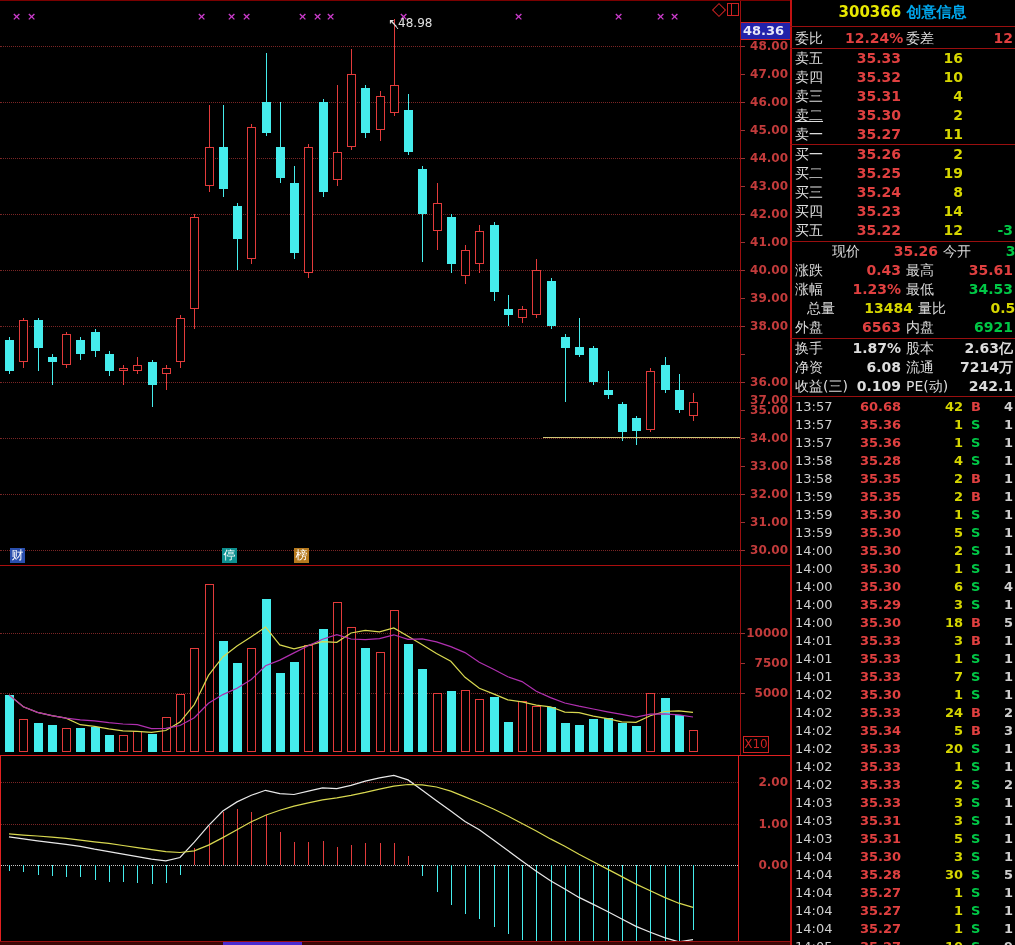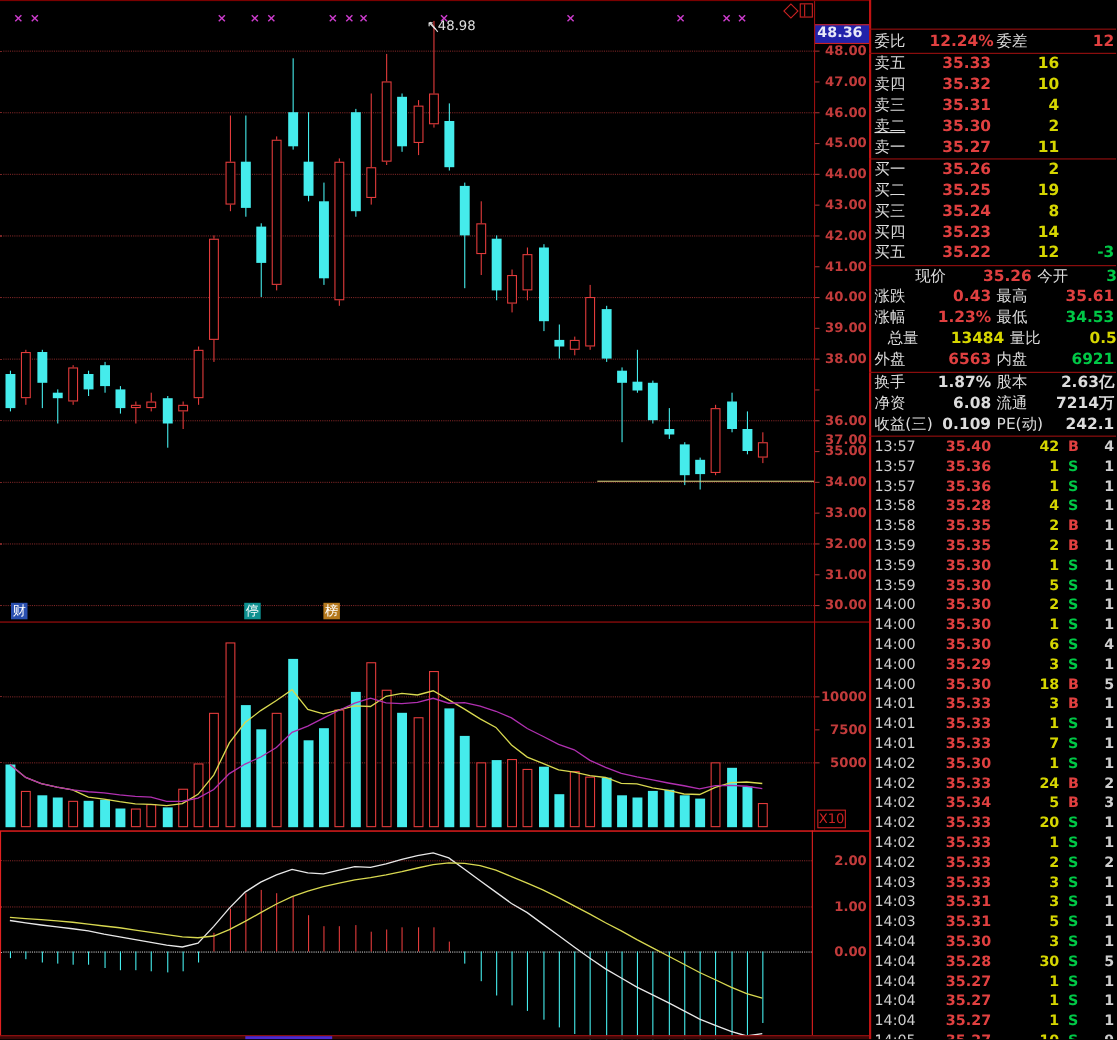--- a/index.html
+++ b/index.html
@@ -343,20 +343,21 @@
   <div class="abs" style="left:0;top:755px;width:789px;height:186px;border:1px solid #e02020;"></div>
   <div class="vline" style="left:738px;top:755px;height:186px;background:#e02020;"></div>
   <div class="hline" style="left:0;top:941px;width:790px;background:#9a1010;"></div>
   <div class="abs" style="left:0;top:942px;width:790px;height:3px;background:#3c0707;"></div>
   <div class="abs" style="left:223px;top:942px;width:79px;height:3px;background:#4b2bd0;"></div>
 
   <div class="abs" style="left:743px;top:736px;width:24px;height:15px;border:1px solid #cc2222;color:#cc2222;font-size:12px;line-height:15px;text-align:center;">X10</div>
 
   <div id="panel" class="abs" style="left:790px;top:0;width:225px;height:945px;background:#000;">
     <div class="vline" style="left:0;top:0;height:945px;background:#c01212;width:2px;"></div>
+    <div class="abs" style="left:0;top:3px;width:225px;text-align:center;font-size:15px;font-weight:bold;white-space:nowrap;"><span style="color:#e8e800;">300366</span><span> </span><span style="color:#00a8ee;">创意信息</span></div>
     <div class="hline" style="left:0;top:26px;width:225px;"></div>
     <div class="panelrow" style="left:0;top:29px;width:225px;">
       <span class="cell w" style="left:5px;">委比</span>
       <span class="cell r num tr" style="left:55px;width:56px;">12.24%</span>
       <span class="cell w" style="left:116px;">委差</span>
       <span class="cell r num tr" style="left:185px;width:38px;">12</span>
     </div>
     <div class="hline" style="left:0;top:48px;width:225px;"></div>
     <div id="sell-rows">
         <div class="panelrow" style="left:0;top:49px;width:225px;">
@@ -465,21 +466,21 @@
           <span class="cell w" style="left: 5px;">收益(三)</span>
           <span class="cell w num tr" style="left: 50px; width: 61px;">0.109</span>
           <span class="cell w" style="left: 116px;">PE(动)</span>
           <span class="cell w num tr" style="left: 150px; width: 73px;">242.1</span>
         </div>
       </div>
     <div class="hline" style="left:0;top:396px;width:225px;"></div>
     <div id="tick-rows" class="abs" style="left:0;top:398px;width:225px;height:547px;overflow:hidden;">
         <div class="ticklab" style="left: 0px; top: 0px; width: 225px;">
           <span class="cell gr" style="left: 5px; height: 18px; line-height: 18px;">13:57</span>
-          <span class="cell r num tr" style="left: 55px; width: 56px; height: 18px; line-height: 18px;">35.40</span>
+          <span class="cell r num tr" style="left: 55px; width: 56px; height: 18px; line-height: 18px;">60.68</span>
           <span class="cell y num tr" style="left: 125px; width: 48px; height: 18px; line-height: 18px;">42</span>
           <span class="cell r num" style="left: 181px; height: 18px; line-height: 18px;">B</span>
           <span class="cell gr num tr" style="left: 200px; width: 23px; height: 18px; line-height: 18px;">4</span>
         </div>
         <div class="ticklab" style="left: 0px; top: 18px; width: 225px;">
           <span class="cell gr" style="left: 5px; height: 18px; line-height: 18px;">13:57</span>
           <span class="cell r num tr" style="left: 55px; width: 56px; height: 18px; line-height: 18px;">35.36</span>
           <span class="cell y num tr" style="left: 125px; width: 48px; height: 18px; line-height: 18px;">1</span>
           <span class="cell g num" style="left: 181px; height: 18px; line-height: 18px;">S</span>
           <span class="cell gr num tr" style="left: 200px; width: 23px; height: 18px; line-height: 18px;">1</span>

